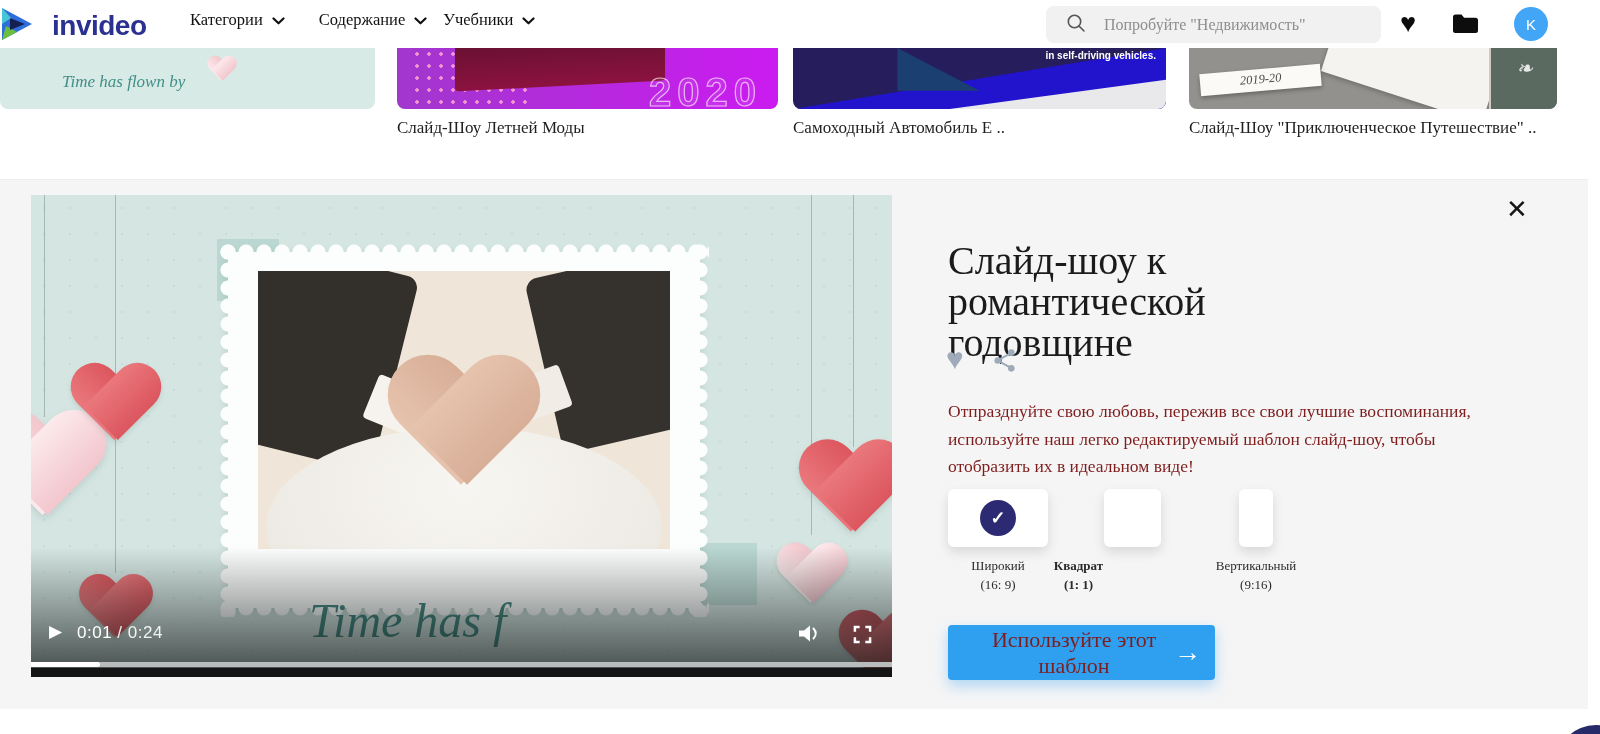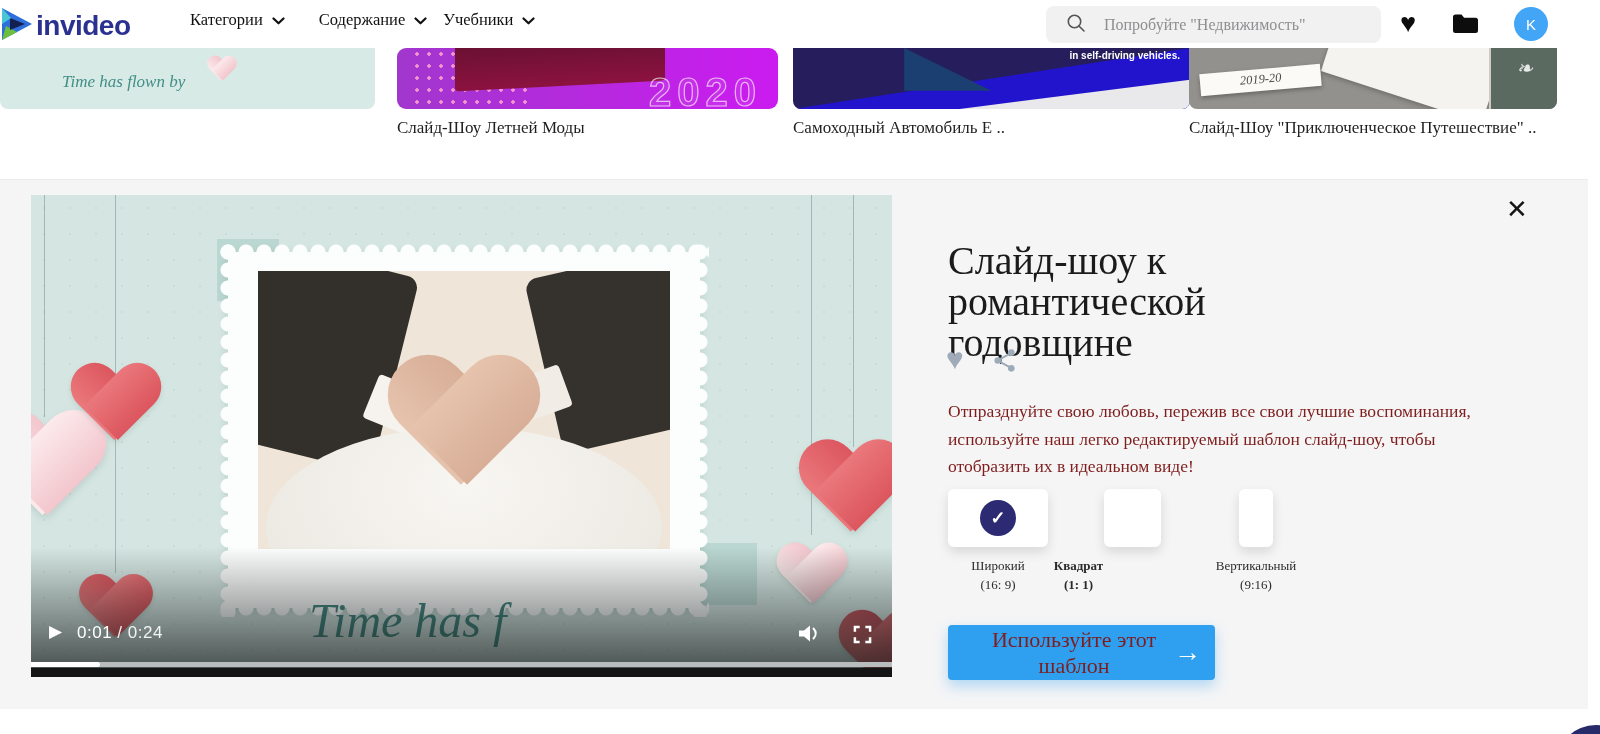--- a/index.html
+++ b/index.html
@@ -1,21 +1,21 @@
 <!DOCTYPE html>
 <html><head>
 <meta charset="utf-8">
 <style>
   html,body{margin:0;padding:0;background:#fff;}
   .page{position:relative;width:1600px;height:734px;overflow:hidden;background:#fff;
         font-family:"Liberation Serif",serif;color:#1c1c1c;}
 
   
   .header{position:absolute;left:0;top:0;width:1600px;height:48px;background:#fff;z-index:20;}
-  .logo-wrap{position:absolute;left:2px;top:5px;display:flex;align-items:center;gap:0;}
+  .logo-wrap{position:absolute;left:2px;top:5px;display:flex;align-items:center;gap:16px;}
   .logo-text{font-family:"Liberation Sans",sans-serif;font-weight:bold;font-size:28px;
              color:#2b3191;letter-spacing:-0.5px;line-height:38px;}
   .nav{position:absolute;left:190px;top:0;height:40px;display:flex;align-items:center;}
   .nav-item{display:flex;align-items:center;gap:9px;font-size:16.5px;color:#111;cursor:pointer;}
   .nav-item+.nav-item{margin-left:34px;}
   .nav-item.tight{margin-left:16px;}
   .search{position:absolute;left:1046px;top:6px;width:335px;height:37px;border-radius:8px;
           background:#f1f1f2;display:flex;align-items:center;padding-left:20px;box-sizing:border-box;gap:16px;}
   .search input{flex:1;border:none;outline:none;background:transparent;
                 font-family:"Liberation Serif",serif;font-size:16px;color:#333;padding-right:10px;}
@@ -25,28 +25,28 @@
   .avatar{position:absolute;left:1514px;top:7px;width:34px;height:34px;border-radius:50%;
           background:#42a5f5;color:#fff;font-family:"Liberation Sans",sans-serif;font-size:15px;
           display:flex;align-items:center;justify-content:center;cursor:pointer;}
 
   
   .thumb{position:absolute;top:48px;height:61px;overflow:hidden;border-radius:0 0 8px 8px;cursor:pointer;}
   .card-label{position:absolute;top:118px;font-size:17px;color:#1f1f1f;white-space:nowrap;cursor:pointer;}
 
   .t1{left:0;width:375px;background:#d8eae6;}
   .t1-script{position:absolute;left:62px;top:24px;font-style:italic;font-size:17px;color:#418f88;}
-  .t2{left:397px;width:381px;background:linear-gradient(90deg,#a137cd,#cb1bf0);border-radius:9px;}
+  .t2{left:397px;width:381px;background:linear-gradient(90deg,#a137cd,#cb1bf0);}
   .t2-maroon{position:absolute;left:58px;top:-14px;width:210px;height:52px;background:linear-gradient(#64102f,#8c1240);
              transform:skewY(-3deg);border-radius:4px;}
   .t2-dots{position:absolute;left:14px;top:0;width:118px;height:61px;
            background-image:radial-gradient(rgba(255,170,210,.85) 1.5px,transparent 2px);background-size:12px 12px;}
   .t2-year{position:absolute;right:16px;bottom:-6px;font-family:"Liberation Sans",sans-serif;font-weight:bold;
            font-size:40px;letter-spacing:6px;color:rgba(255,255,255,.07);-webkit-text-stroke:1.2px rgba(255,255,255,.65);}
-  .t3{left:793px;width:373px;background:#261e5c;padding-left:24px;}
+  .t3{left:793px;width:373px;background:#261e5c;}
   .t3-blue{position:absolute;inset:0;clip-path:polygon(0 100%,100% 0,100% 100%);background:#2114cc;}
   .t3-teal{position:absolute;left:28%;top:0;width:22%;height:70%;background:#1c3f72;
            clip-path:polygon(0 0,100% 100%,0 100%);}
   .t3-gray{position:absolute;inset:0;clip-path:polygon(42% 100%,100% 52%,100% 100%);background:#e9e9ec;}
   .t3-txt{position:absolute;right:10px;top:2px;font-family:"Liberation Sans",sans-serif;font-weight:bold;
           font-size:10px;color:#fff;}
   .t4{left:1189px;width:368px;background:#92918d;}
   .t4-paper{position:absolute;left:38%;top:-46%;width:46%;height:130%;background:#f4f3f0;transform:rotate(18deg);
             box-shadow:0 2px 5px rgba(0,0,0,.25);}
   .t4-strip{position:absolute;left:3%;top:34%;width:33%;height:36%;background:#fbfaf7;transform:rotate(-5deg);

